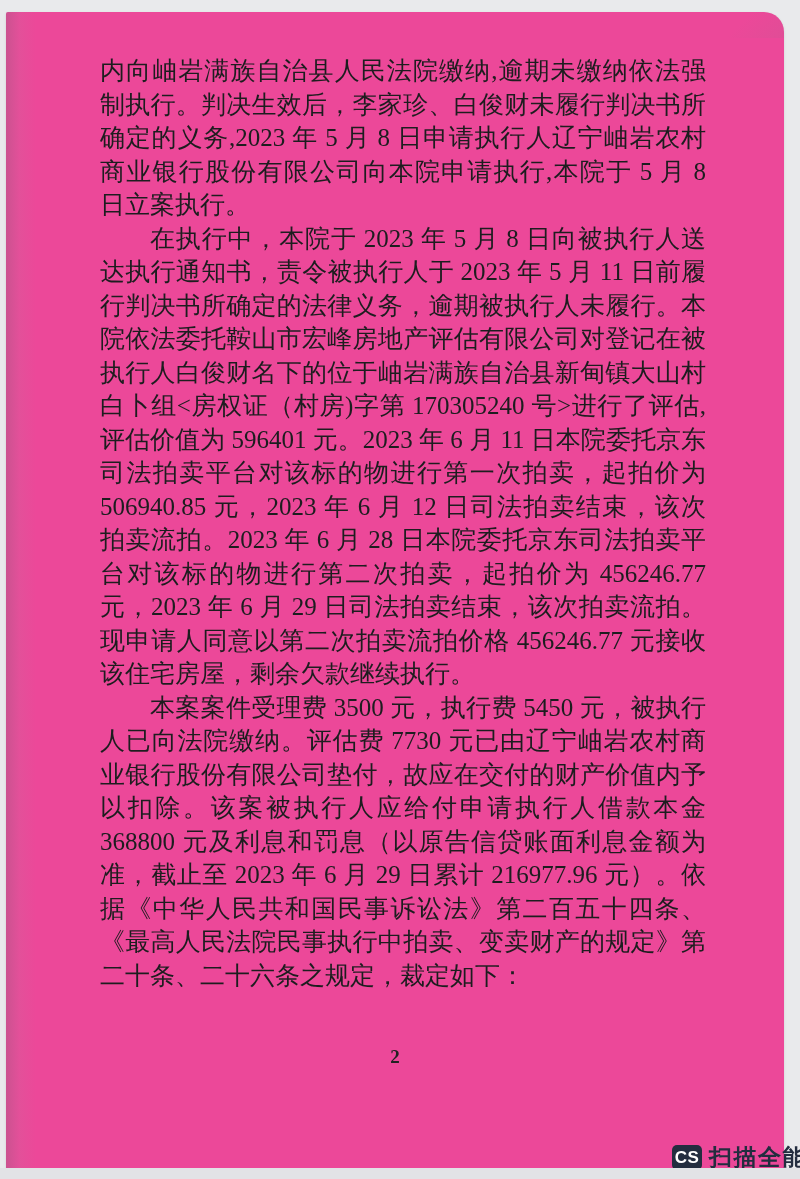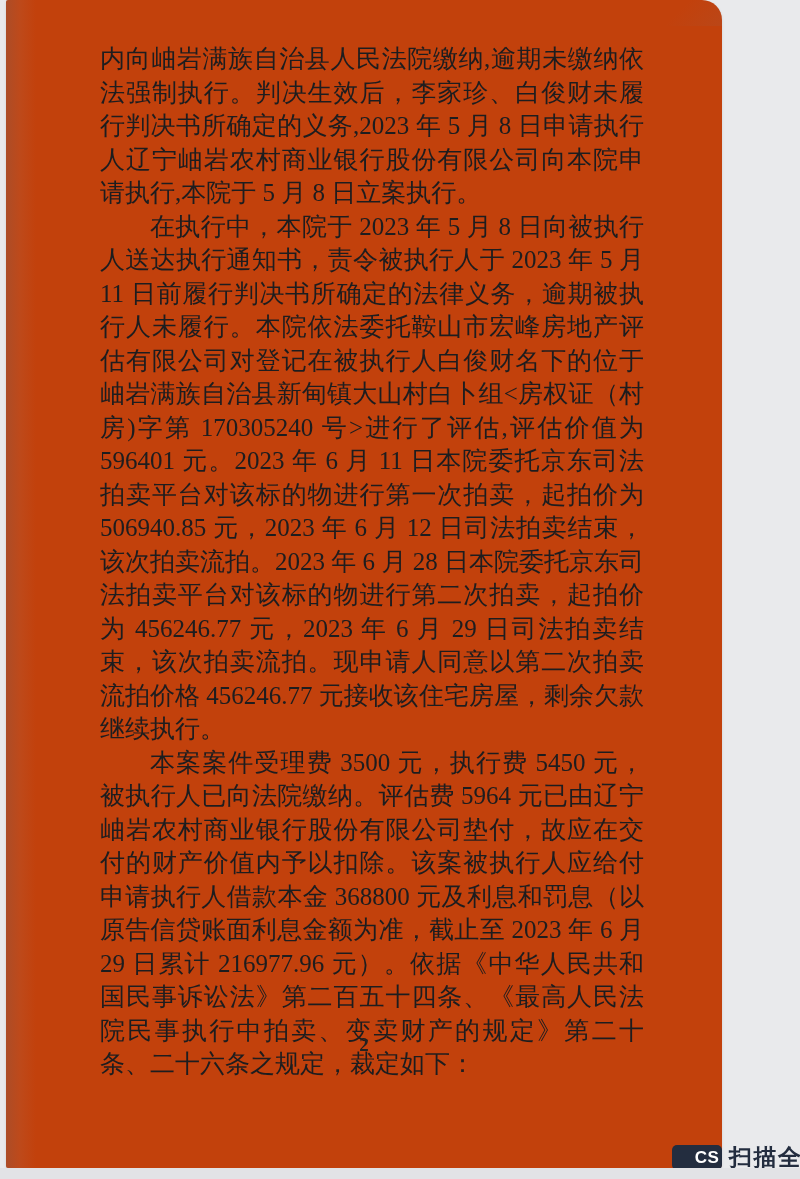--- a/index.html
+++ b/index.html
@@ -11,24 +11,24 @@
     width: 800px;
     height: 1179px;
     background: #e9eaec;
     overflow: hidden;
     font-family: "Liberation Serif", "DejaVu Serif", serif;
   }
   
   .paper {
     position: absolute;
     left: 6px;
-    top: 0;
-    width: 716px;
+    top: 12px;
+    width: 778px;
     height: 1168px;
-    background: #c2410c;
+    background: #ec4899;
     border-radius: 2px 20px 4px 2px;
     box-shadow: 0 1px 3px rgba(0,0,0,0.10);
   }
   
   .left-shade {
     position: absolute;
     left: 0;
     top: 0;
     bottom: 0;
     width: 30px;
@@ -90,21 +90,20 @@
     background: #232d3f;
     color: #ffffff;
     border-radius: 5px;
     display: flex;
     align-items: center;
     justify-content: center;
     font-family: "Liberation Sans", sans-serif;
     font-weight: bold;
     font-size: 17px;
     letter-spacing: 0.5px;
-    padding-left: 20px;
   }
   .wm-label {
     font-family: "Liberation Sans", sans-serif;
     font-weight: 600;
     font-size: 23px;
     color: #232d3f;
     letter-spacing: 1.5px;
   }
   
   .bottom-strip {
@@ -119,21 +118,21 @@
 </head>
 <body>
 
 <div class="paper">
   <div class="left-shade"></div>
   <div class="top-shade"></div>
 
   <div class="content">
     <p class="no-indent">内向岫岩满族自治县人民法院缴纳,逾期未缴纳依法强制执行。判决生效后，李家珍、白俊财未履行判决书所确定的义务,2023 年 5 月 8 日申请执行人辽宁岫岩农村商业银行股份有限公司向本院申请执行,本院于 5 月 8 日立案执行。</p>
     <p>在执行中，本院于 2023 年 5 月 8 日向被执行人送达执行通知书，责令被执行人于 2023 年 5 月 11 日前履行判决书所确定的法律义务，逾期被执行人未履行。本院依法委托鞍山市宏峰房地产评估有限公司对登记在被执行人白俊财名下的位于岫岩满族自治县新甸镇大山村白卜组&lt;房权证（村房)字第 170305240 号&gt;进行了评估,评估价值为 596401 元。2023 年 6 月 11 日本院委托京东司法拍卖平台对该标的物进行第一次拍卖，起拍价为 506940.85 元，2023 年 6 月 12 日司法拍卖结束，该次拍卖流拍。2023 年 6 月 28 日本院委托京东司法拍卖平台对该标的物进行第二次拍卖，起拍价为 456246.77 元，2023 年 6 月 29 日司法拍卖结束，该次拍卖流拍。现申请人同意以第二次拍卖流拍价格 456246.77 元接收该住宅房屋，剩余欠款继续执行。</p>
-    <p>本案案件受理费 3500 元，执行费 5450 元，被执行人已向法院缴纳。评估费 5964 元已由辽宁岫岩农村商业银行股份有限公司垫付，故应在交付的财产价值内予以扣除。该案被执行人应给付申请执行人借款本金 368800 元及利息和罚息（以原告信贷账面利息金额为准，截止至 2023 年 6 月 29 日累计 216977.96 元）。依据《中华人民共和国民事诉讼法》第二百五十四条、《最高人民法院民事执行中拍卖、变卖财产的规定》第二十条、二十六条之规定，裁定如下：</p>
+    <p>本案案件受理费 3500 元，执行费 5450 元，被执行人已向法院缴纳。评估费 7730 元已由辽宁岫岩农村商业银行股份有限公司垫付，故应在交付的财产价值内予以扣除。该案被执行人应给付申请执行人借款本金 368800 元及利息和罚息（以原告信贷账面利息金额为准，截止至 2023 年 6 月 29 日累计 216977.96 元）。依据《中华人民共和国民事诉讼法》第二百五十四条、《最高人民法院民事执行中拍卖、变卖财产的规定》第二十条、二十六条之规定，裁定如下：</p>
   </div>
 
   <div class="page-number">2</div>
 </div>
 
 <div class="watermark">
   <span class="wm-badge">CS</span>
   <span class="wm-label">扫描全能王</span>
 </div>
 

